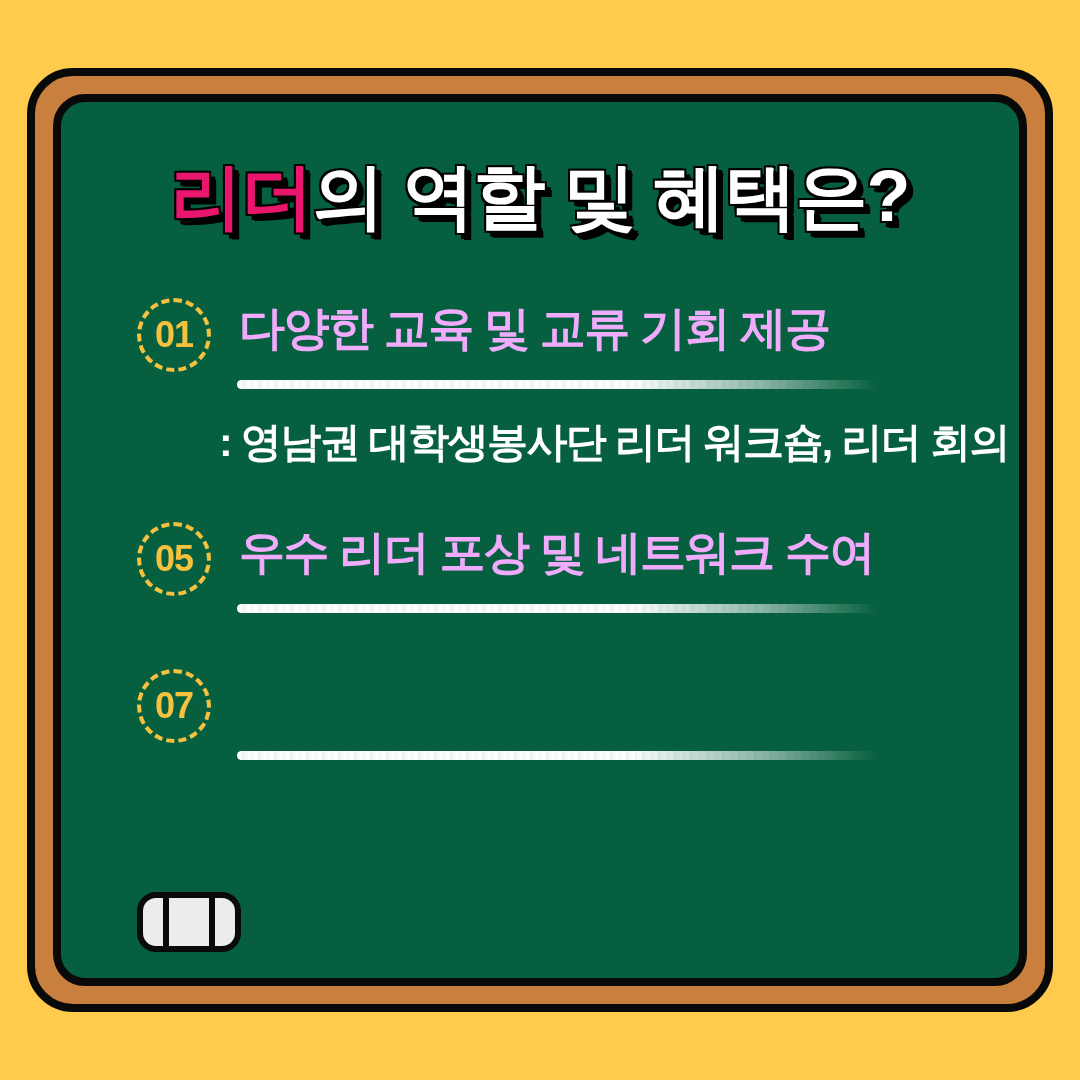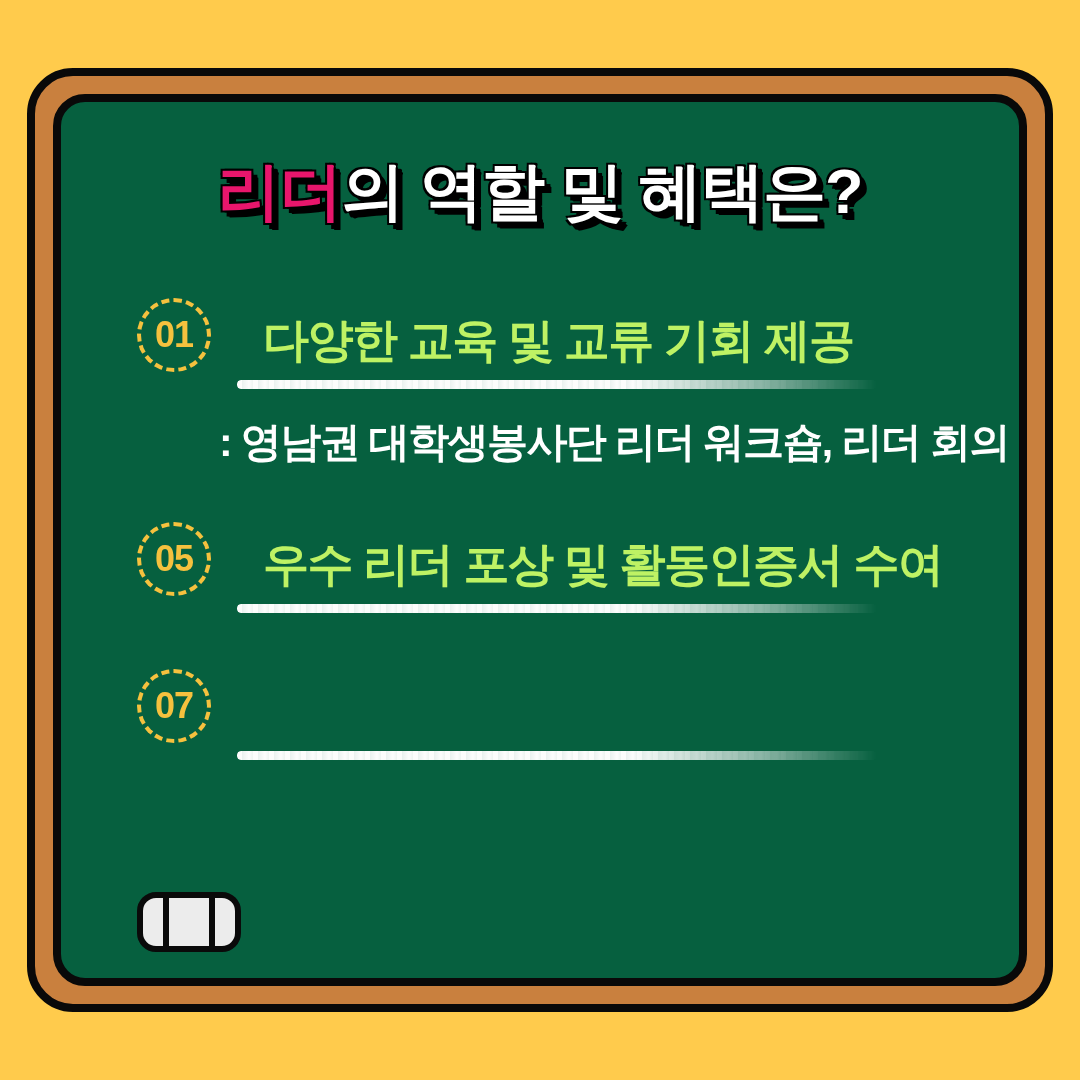--- a/index.html
+++ b/index.html
@@ -41,21 +41,21 @@
     overflow: hidden;
   }
 
   
   .title {
     position: absolute;
     left: 0;
     right: 0;
     top: 58px;
     text-align: center;
-    font-size: 63px;
+    font-size: 72px;
     font-weight: 900;
     letter-spacing: -1px;
     line-height: 1;
     white-space: nowrap;
     text-shadow:
        5px 5px 0 #000,  6px 6px 0 #000,  7px 7px 0 #000,
        4px 6px 0 #000,  6px 4px 0 #000,
       -2px 2px 0 #000,  2px -2px 0 #000,
       -2px -2px 0 #000, 2px 2px 0 #000;
   }
@@ -68,42 +68,41 @@
     left: 0;
     right: 0;
     top: 196px;
   }
   .item {
     position: relative;
     margin: 0 0 0 0;
   }
   .item-row {
     display: flex;
-    align-items: flex-end;
+    align-items: flex-start;
     padding-left: 76px;
-    gap: 24px;
   }
   .badge {
     flex: 0 0 auto;
     width: 74px;
     height: 74px;
     border-radius: 50%;
     border: 4px dashed #F5C13E;
     color: #F5C13E;
     font-size: 36px;
     font-weight: 800;
     display: flex;
     align-items: center;
     justify-content: center;
     box-sizing: border-box;
     letter-spacing: -1px;
   }
   .item-text {
     margin-left: 28px;
-    color: #bef264;
+    color: #f0abfc;
     font-size: 46px;
     font-weight: 800;
     letter-spacing: -1.5px;
     white-space: nowrap;
     display: flex;
     align-items: center;
   }
 
   
   .underline {
@@ -174,21 +173,21 @@
           </div>
         </div>
         <div class="underline"></div>
         <div class="sub-text">: 영남권 대학생봉사단 리더 워크숍, 리더 회의 참가 등</div>
       </div>
 
       <div class="item" style="margin-top:52px">
         <div class="item-row">
           <div class="badge">05</div>
           <div class="item-text">
-            <span>우수 리더 포상 및 활동인증서 수여</span>
+            <span>우수 리더 포상 및 네트워크 수여</span>
           </div>
         </div>
         <div class="underline"></div>
       </div>
 
       <div class="item" style="margin-top:56px">
         <div class="item-row">
           <div class="badge">07</div>
         </div>
         <div class="underline"></div>

